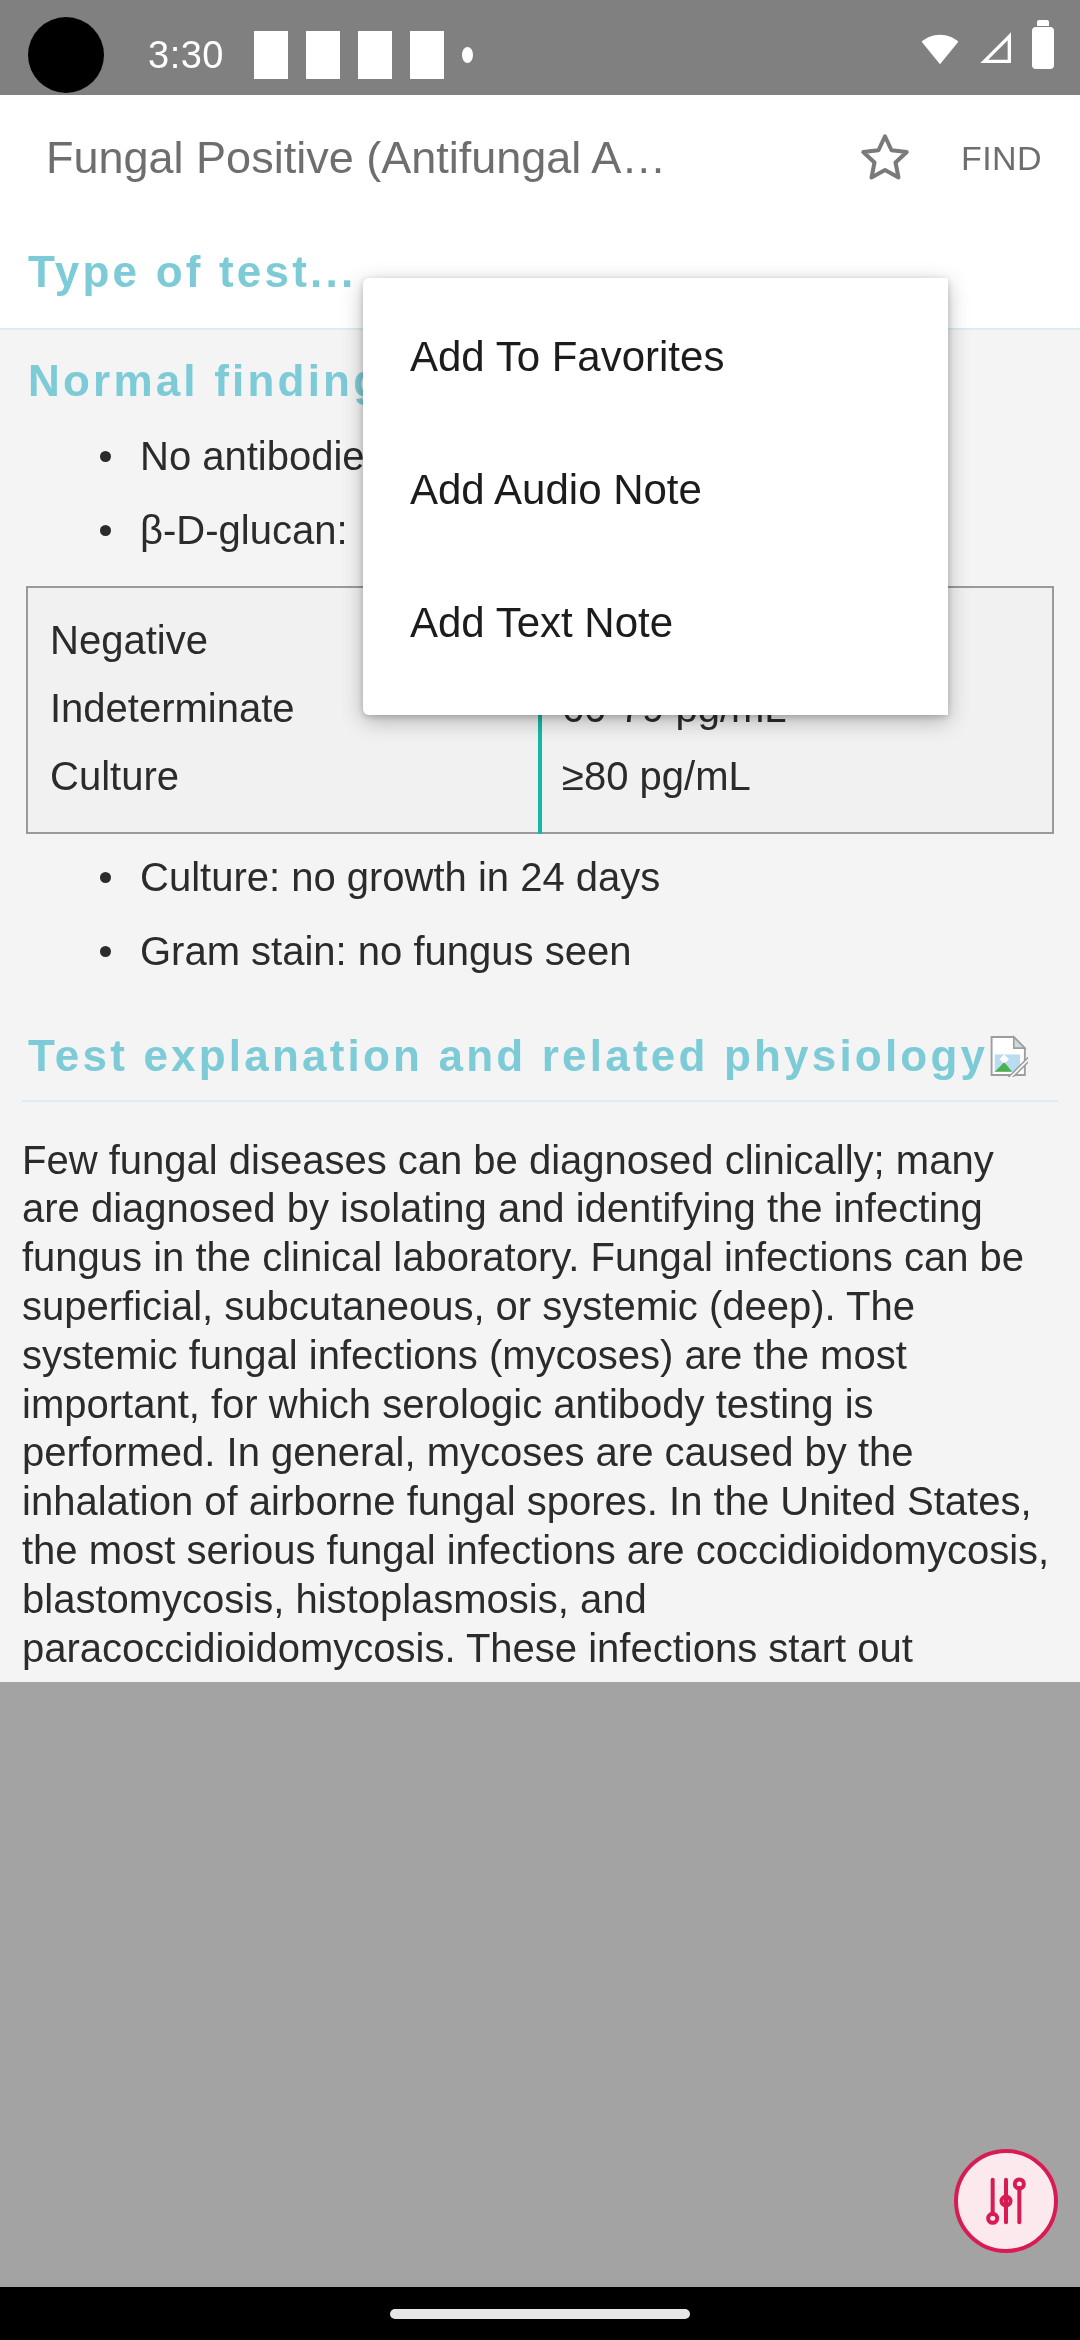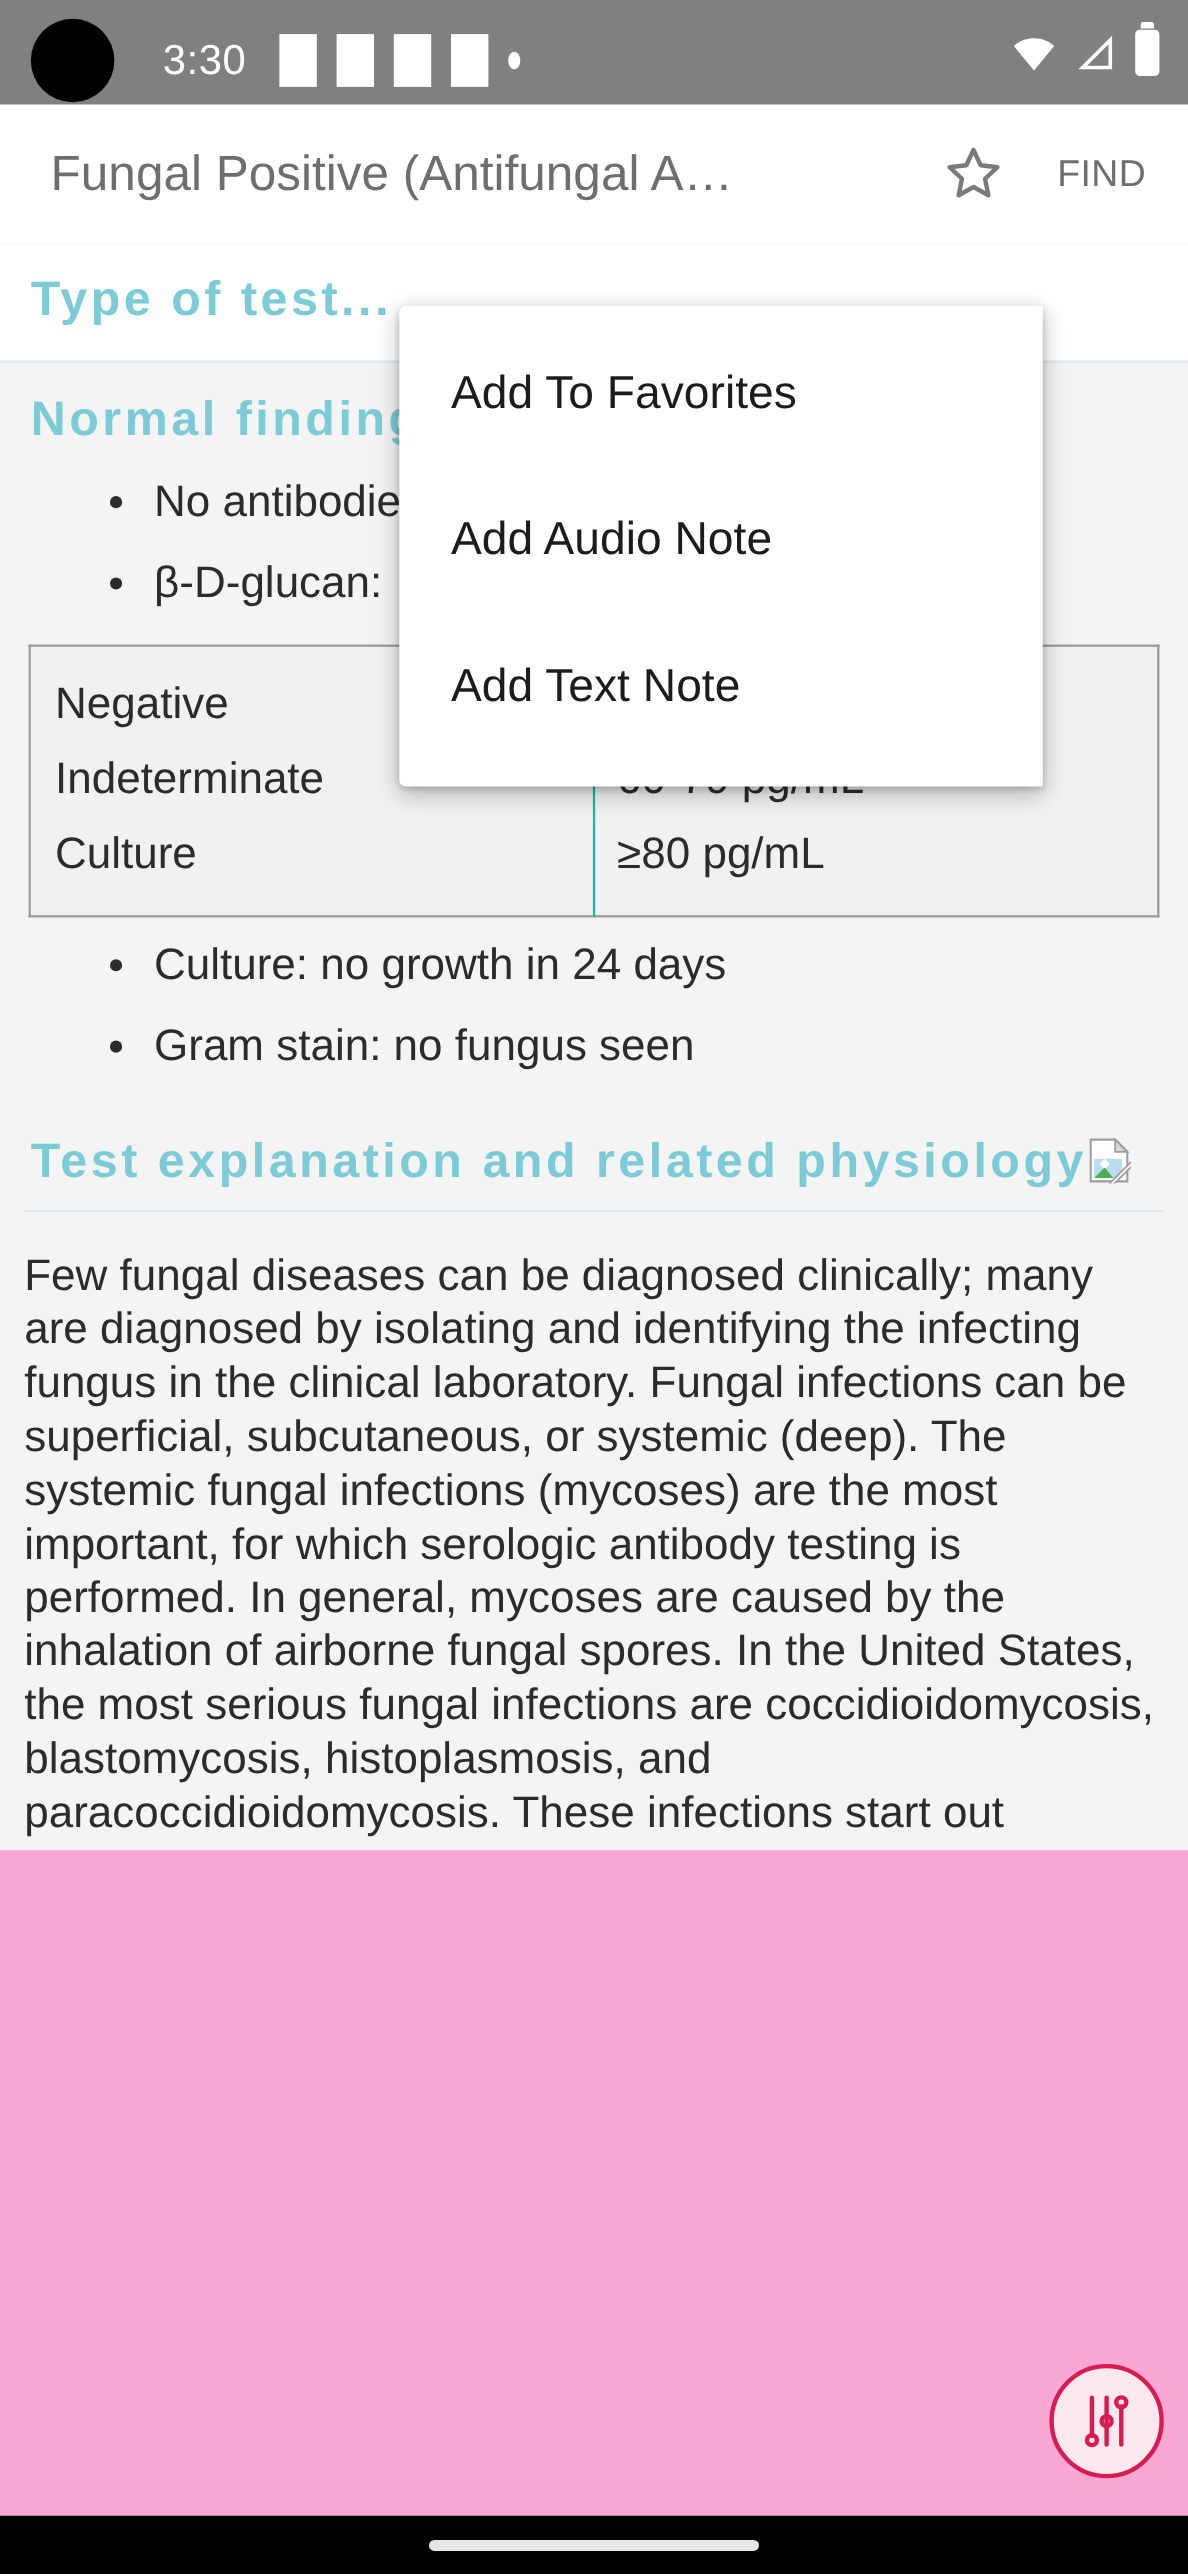--- a/index.html
+++ b/index.html
@@ -76,21 +76,21 @@
   .find-btn {
     font-size: 34px; color: #6e6e6e;
     letter-spacing: 0.4px;
     padding: 12px 16px;
   }
 
   
   .content {
     position: absolute; top: 221px; left: 0;
     width: 1080px; height: 2066px;
-    background: #f9a8d4;
+    background: #a3a3a3;
     overflow: hidden;
   }
   .sec-head {
     color: #7ccbd7;
     font-size: 44px;
     font-weight: bold;
     letter-spacing: 3.2px;
     padding: 0 28px;
     line-height: 1.33;
   }
@@ -131,21 +131,21 @@
     border-collapse: collapse;
     border: 2px solid #9a9a9a;
     background: #f1f1f1;
   }
   table.ranges td {
     font-size: 40px;
     color: #2b2b2b;
     padding: 10px 20px;
     line-height: 1.2;
   }
-  table.ranges td.c1 { width: 50%; border-right: 2px solid #14b8a6; padding-left: 22px; }
+  table.ranges td.c1 { width: 50%; border-right: 4px solid #14b8a6; padding-left: 22px; }
   table.ranges tr:first-child td { padding-top: 28px; }
   table.ranges tr:last-child  td { padding-bottom: 32px; }
 
   .para {
     font-size: 40px;
     color: #2b2b2b;
     line-height: 1.22;
     padding: 34px 22px 0 22px;
     text-align: left;
   }

